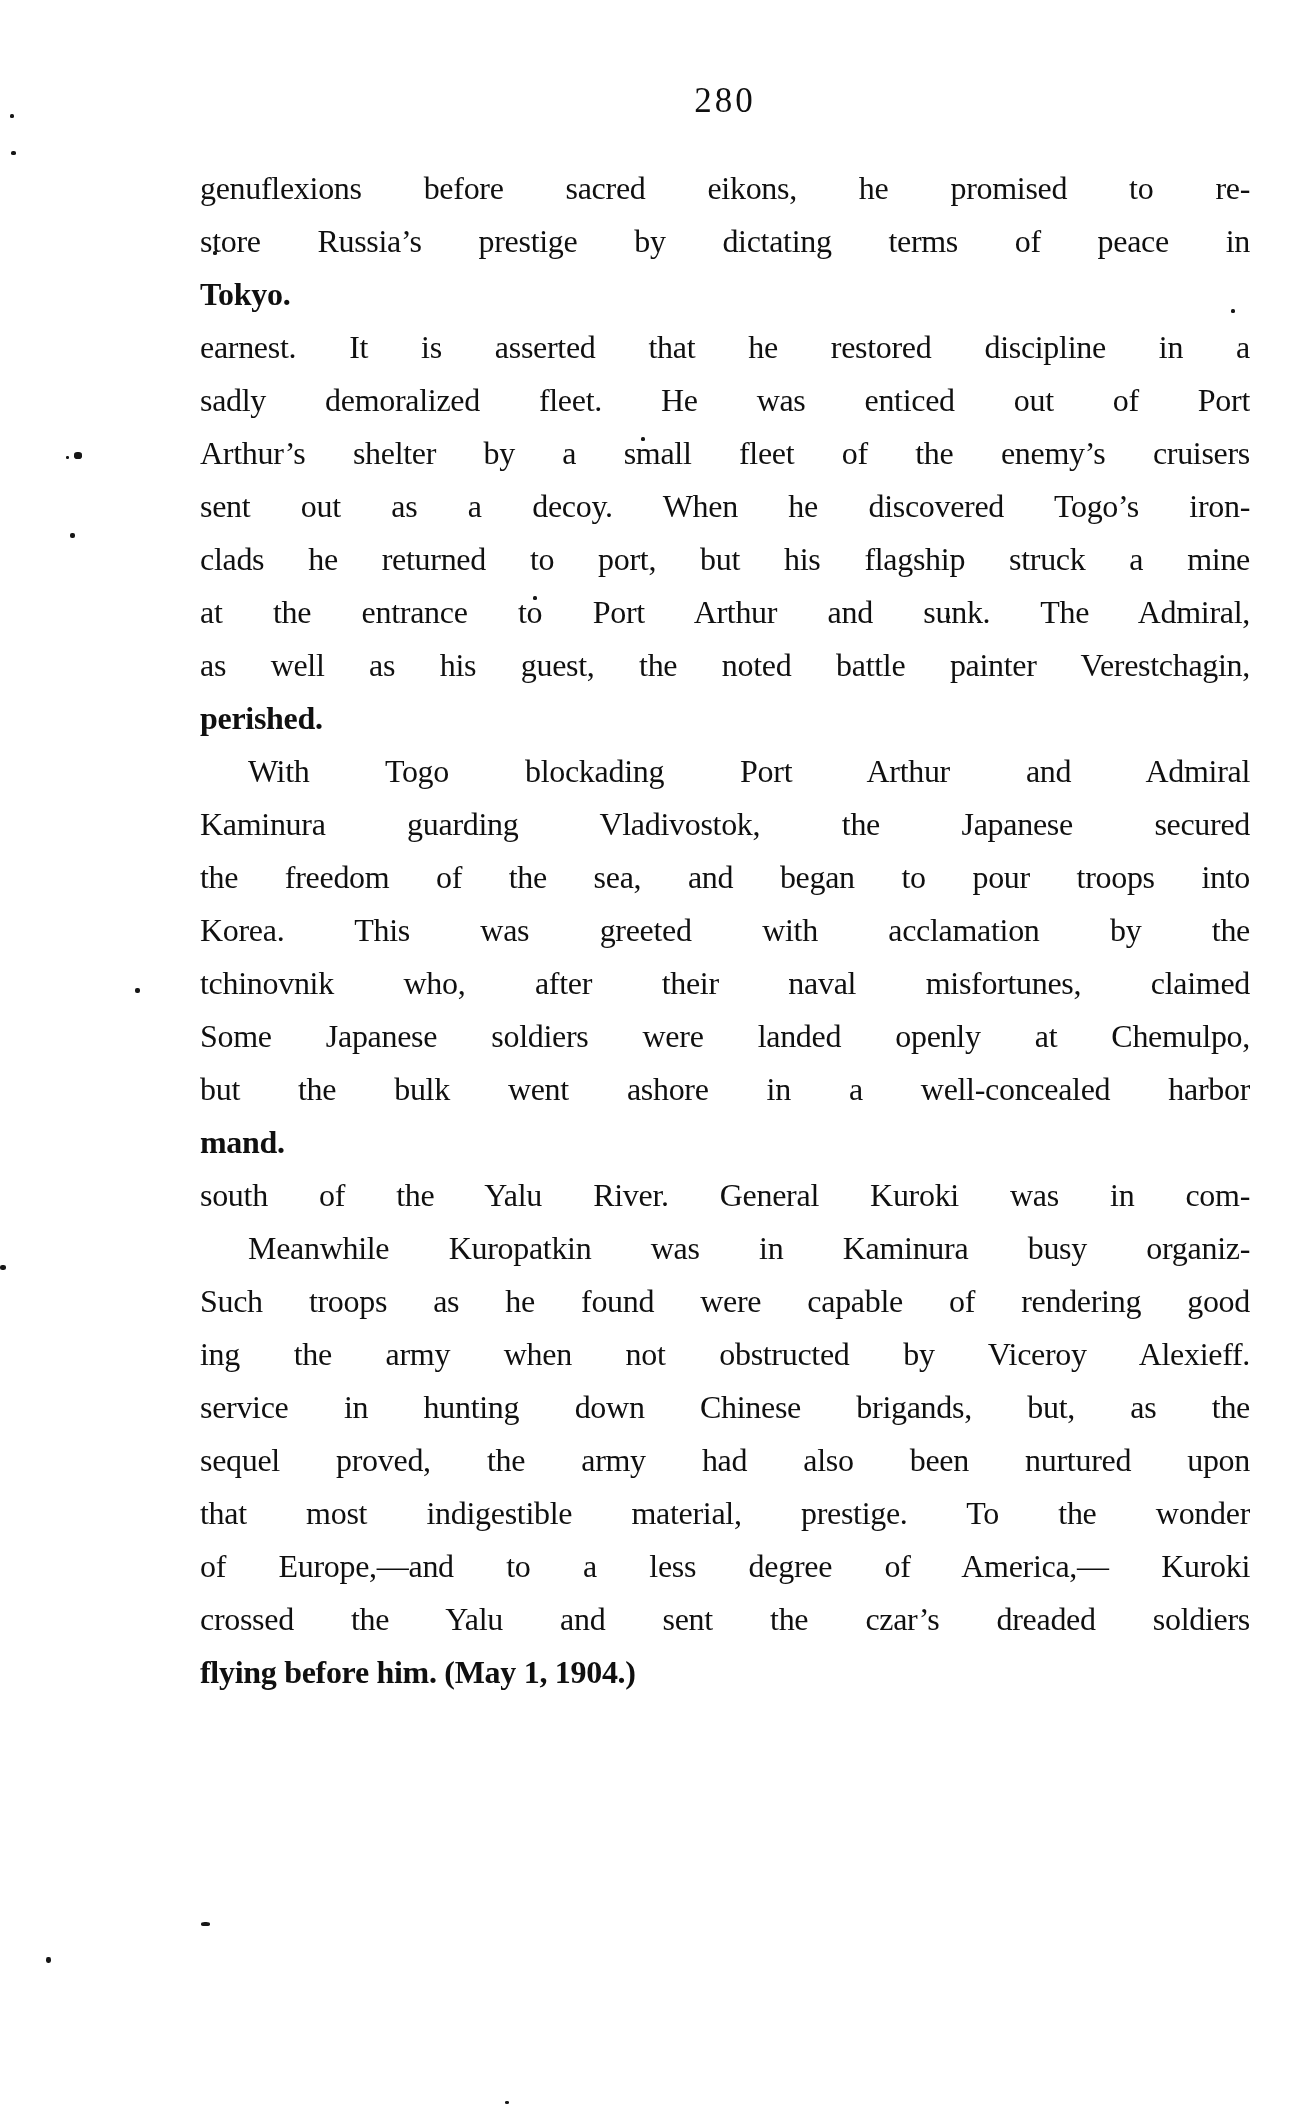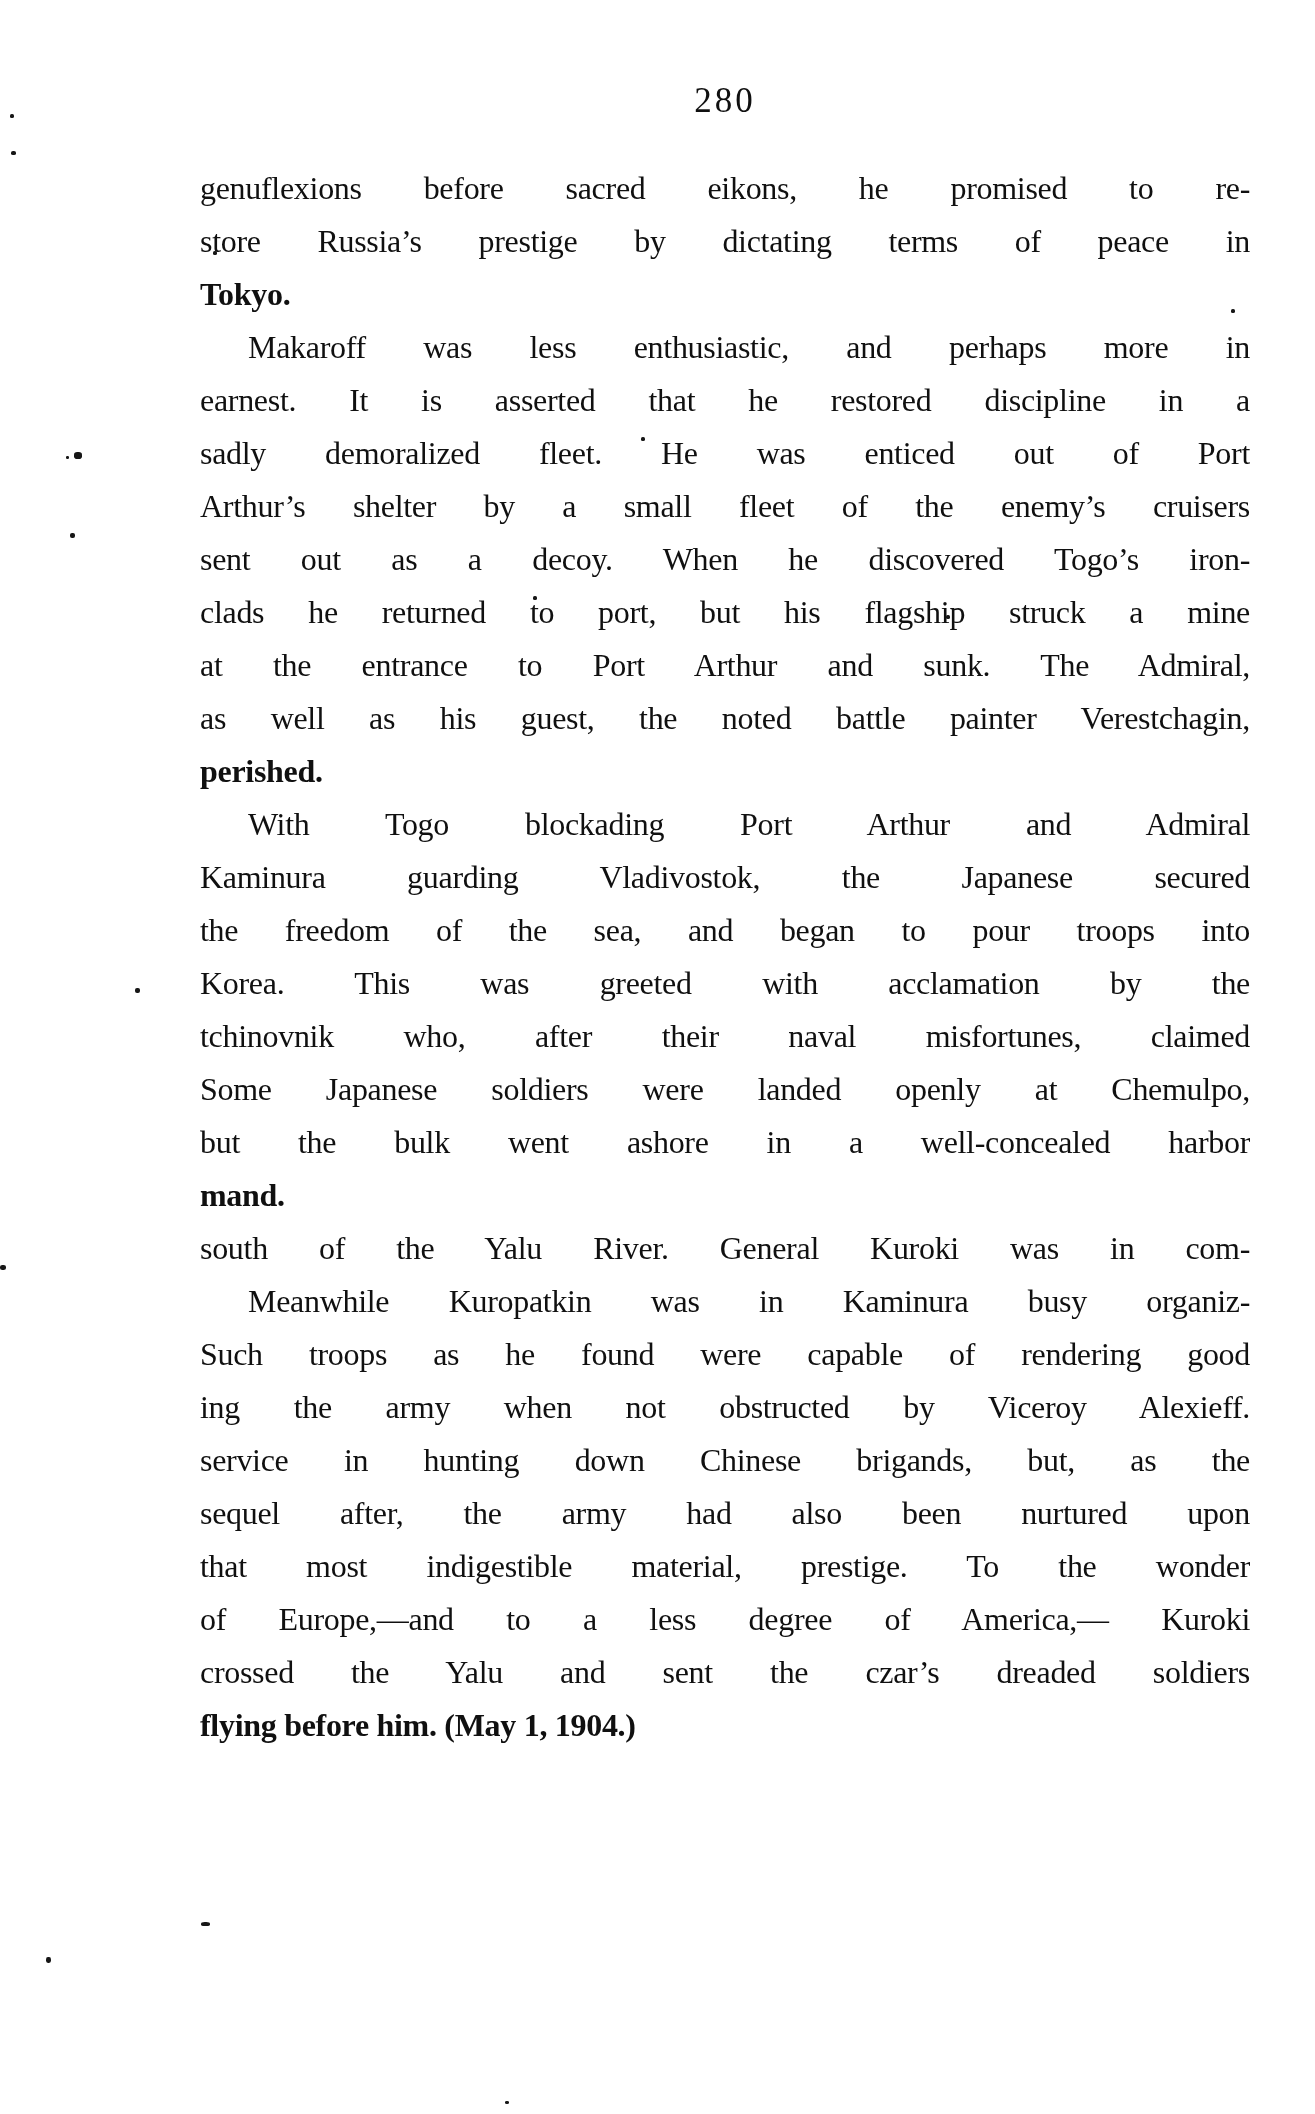--- a/index.html
+++ b/index.html
@@ -77,21 +77,20 @@
 <body>
 
 <div class="page" style="background: rgb(255, 255, 255); color: rgb(16, 16, 16);">
 
   <div class="page-number">280</div>
 
   <div class="text-column">
     <div class="line">genuflexions before sacred eikons, he promised to re-</div>
     <div class="line">store Russia’s prestige by dictating terms of peace in</div>
     <div class="line endpara">Tokyo.</div>
-    <div class="line indent">Makaroff was less enthusiastic, and perhaps more in</div>
     <div class="line">earnest. It is asserted that he restored discipline in a</div>
     <div class="line">sadly demoralized fleet. He was enticed out of Port</div>
     <div class="line">Arthur’s shelter by a small fleet of the enemy’s cruisers</div>
     <div class="line">sent out as a decoy. When he discovered Togo’s iron-</div>
     <div class="line">clads he returned to port, but his flagship struck a mine</div>
     <div class="line">at the entrance to Port Arthur and sunk. The Admiral,</div>
     <div class="line">as well as his guest, the noted battle painter Verestchagin,</div>
     <div class="line endpara">perished.</div>
     <div class="line indent">With Togo blockading Port Arthur and Admiral</div>
     <div class="line">Kaminura guarding Vladivostok, the Japanese secured</div>
@@ -99,21 +98,21 @@
     <div class="line">Korea. This was greeted with acclamation by the</div>
     <div class="line">tchinovnik who, after their naval misfortunes, claimed</div>
     <div class="line">Some Japanese soldiers were landed openly at Chemulpo,</div>
     <div class="line">but the bulk went ashore in a well-concealed harbor</div>
     <div class="line endpara">mand.</div>
     <div class="line">south of the Yalu River. General Kuroki was in com-</div>
     <div class="line indent">Meanwhile Kuropatkin was in Kaminura busy organiz-</div>
     <div class="line">Such troops as he found were capable of rendering good</div>
     <div class="line">ing the army when not obstructed by Viceroy Alexieff.</div>
     <div class="line">service in hunting down Chinese brigands, but, as the</div>
-    <div class="line">sequel after, the army had also been nurtured upon</div>
+    <div class="line">sequel proved, the army had also been nurtured upon</div>
     <div class="line">that most indigestible material, prestige. To the wonder</div>
     <div class="line">of Europe,—and to a less degree of America,— Kuroki</div>
     <div class="line">crossed the Yalu and sent the czar’s dreaded soldiers</div>
     <div class="line endpara">flying before him. (May 1, 1904.)</div>
   </div>
 
   <div id="specks">
       <span class="speck" style="left: 10px; top: 114px; width: 4px; height: 4px;"></span>
       <span class="speck" style="left: 11px; top: 151px; width: 5px; height: 4px;"></span>
       <span class="speck" style="left: 66px; top: 456px; width: 3px; height: 3px;"></span>

